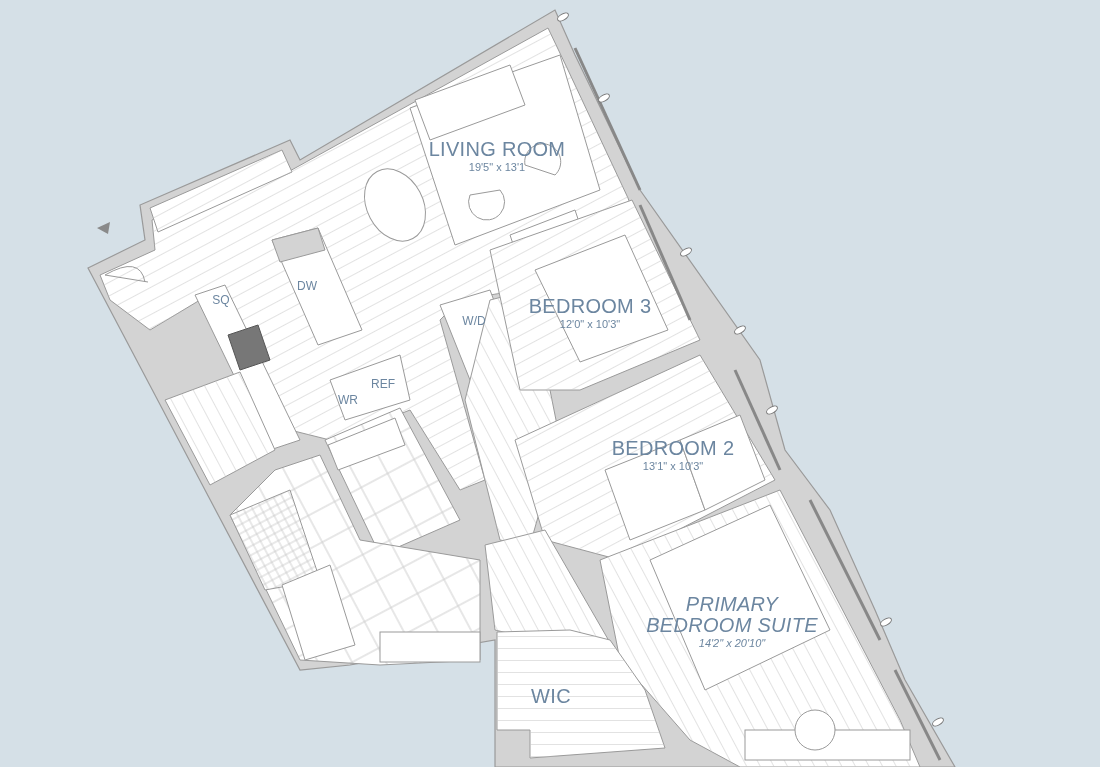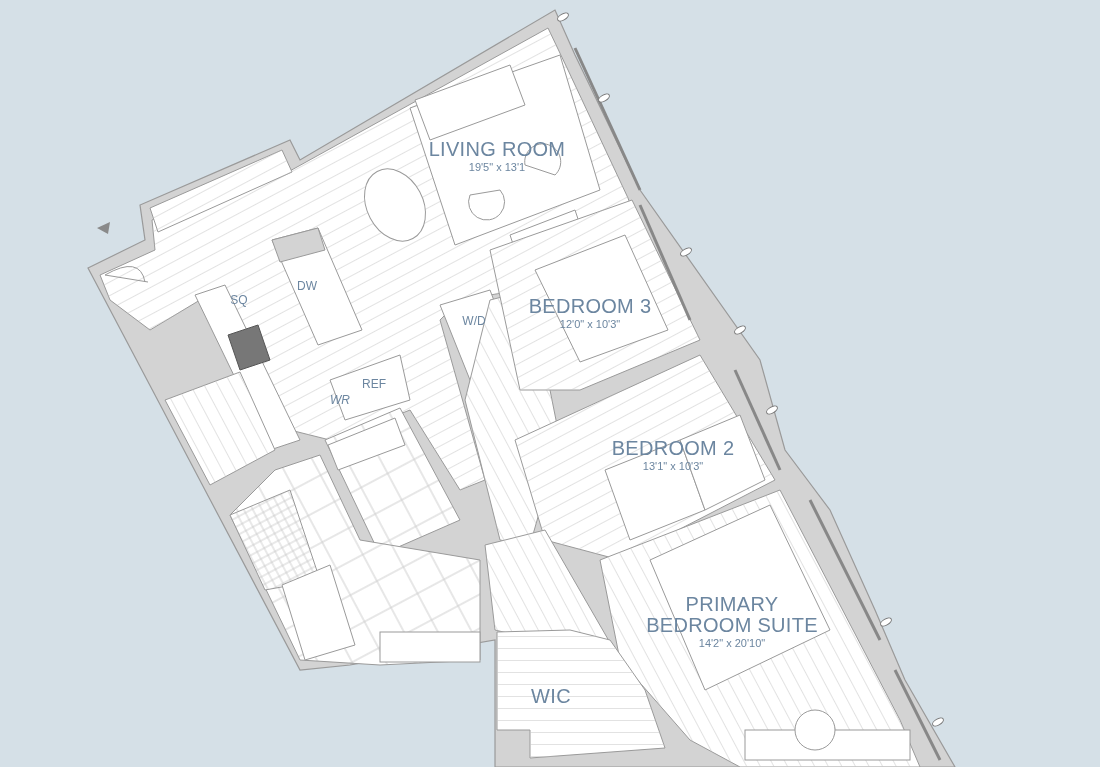--- a/index.html
+++ b/index.html
@@ -168,27 +168,27 @@
 <div class="label" style="left:590px; top:296px;">
   <div class="name">BEDROOM 3</div>
   <div class="dims">12'0" x 10'3"</div>
 </div>
 
 <div class="label" style="left:651px; top:438px;margin-left:22px;">
   <div class="name">BEDROOM 2</div>
   <div class="dims">13'1" x 10'3"</div>
 </div>
 
-<div class="label" style="left:732px; top:594px;">
+<div class="label" style="left:732px; top:594px;font-style:italic;">
   <div class="name">PRIMARY</div>
   <div class="name">BEDROOM SUITE</div>
   <div class="dims">14'2" x 20'10"</div>
 </div>
 
 <div class="label" style="left:551px; top:686px;">
   <div class="name">WIC</div>
 </div>
 
 <div class="small-label" style="left:307px; top:286px;">DW</div>
-<div class="small-label" style="left:221px; top:300px;margin-left:18px;">SQ</div>
+<div class="small-label" style="left:221px; top:300px;">SQ</div>
 <div class="small-label" style="left:474px; top:321px;text-align:center;">W/D</div>
-<div class="small-label" style="left:374px; top:384px;">REF</div>
-<div class="small-label" style="left:340px; top:400px;font-style:italic;">WR</div>
+<div class="small-label" style="left:383px; top:384px;">REF</div>
+<div class="small-label" style="left:348px; top:400px;">WR</div>
 
 </body></html>

